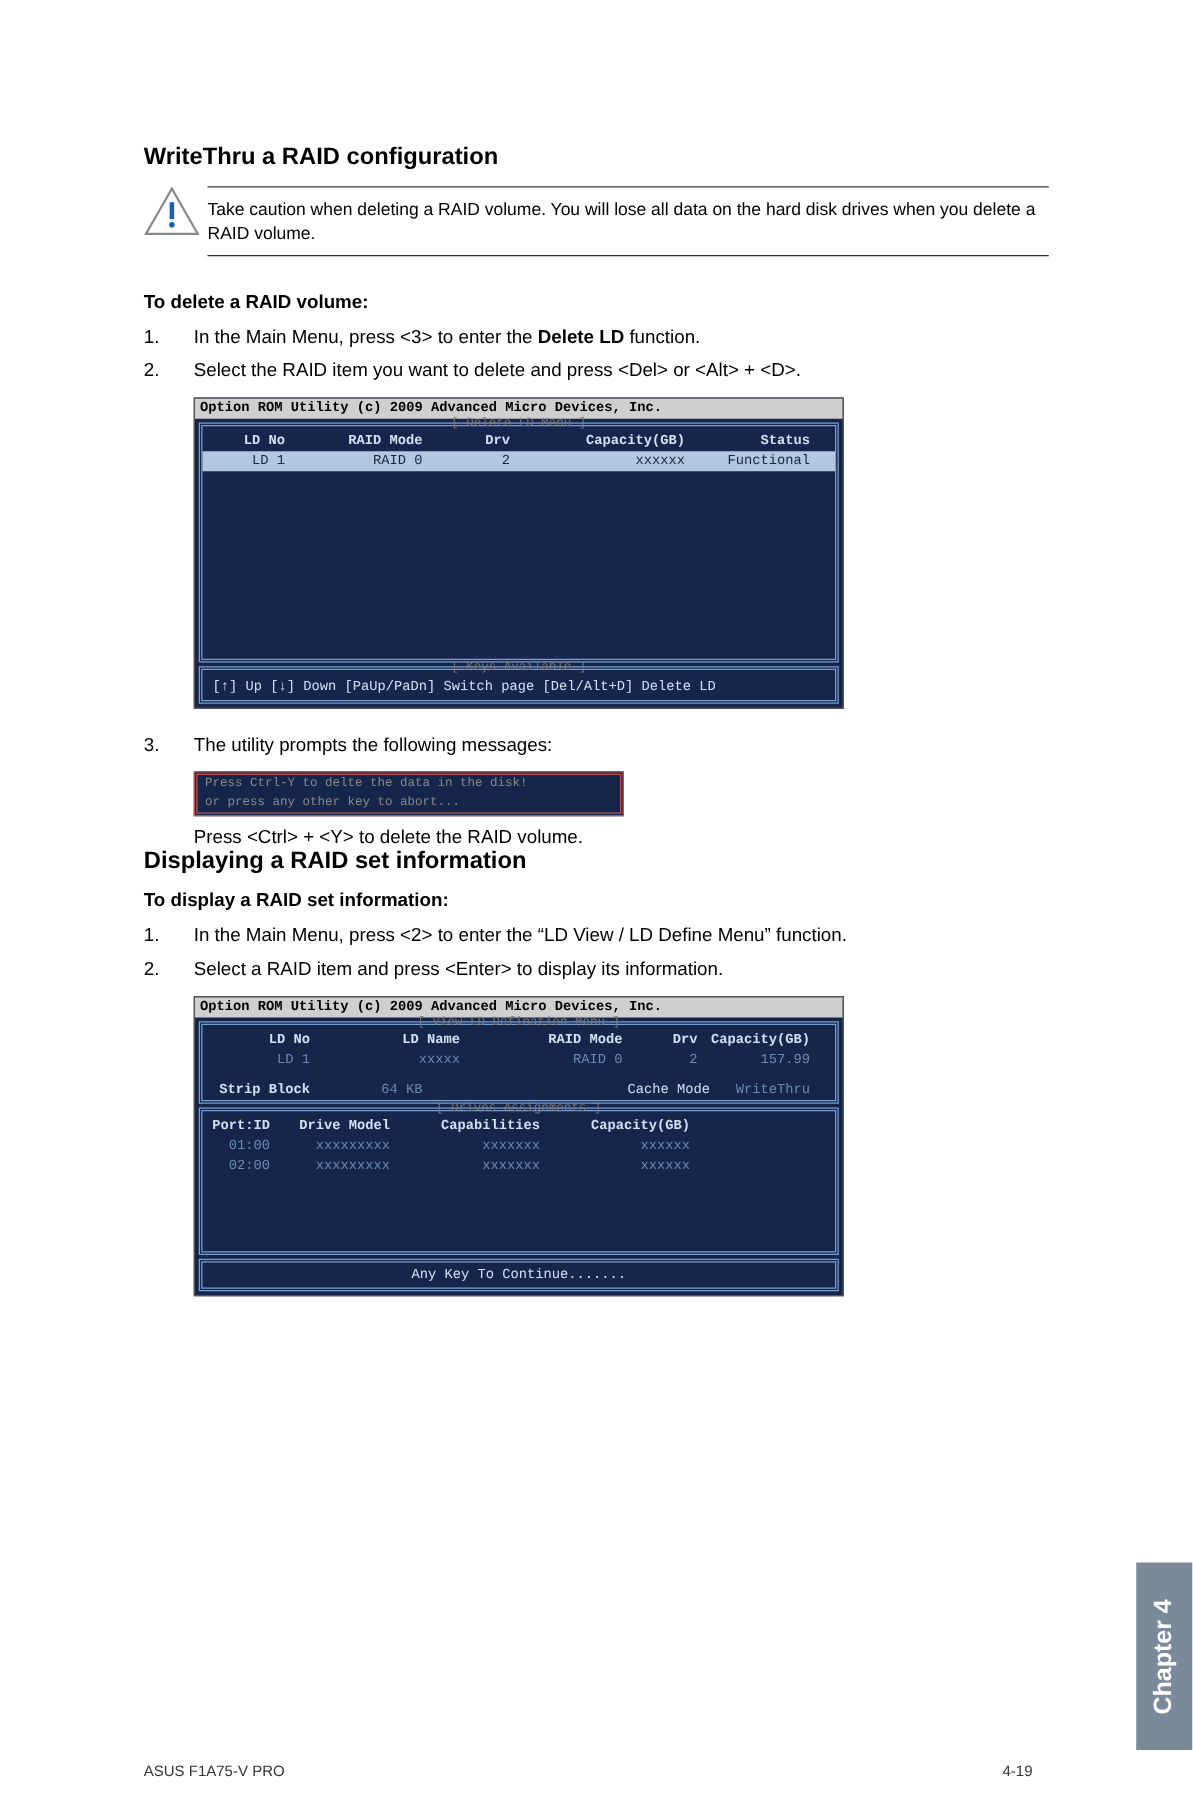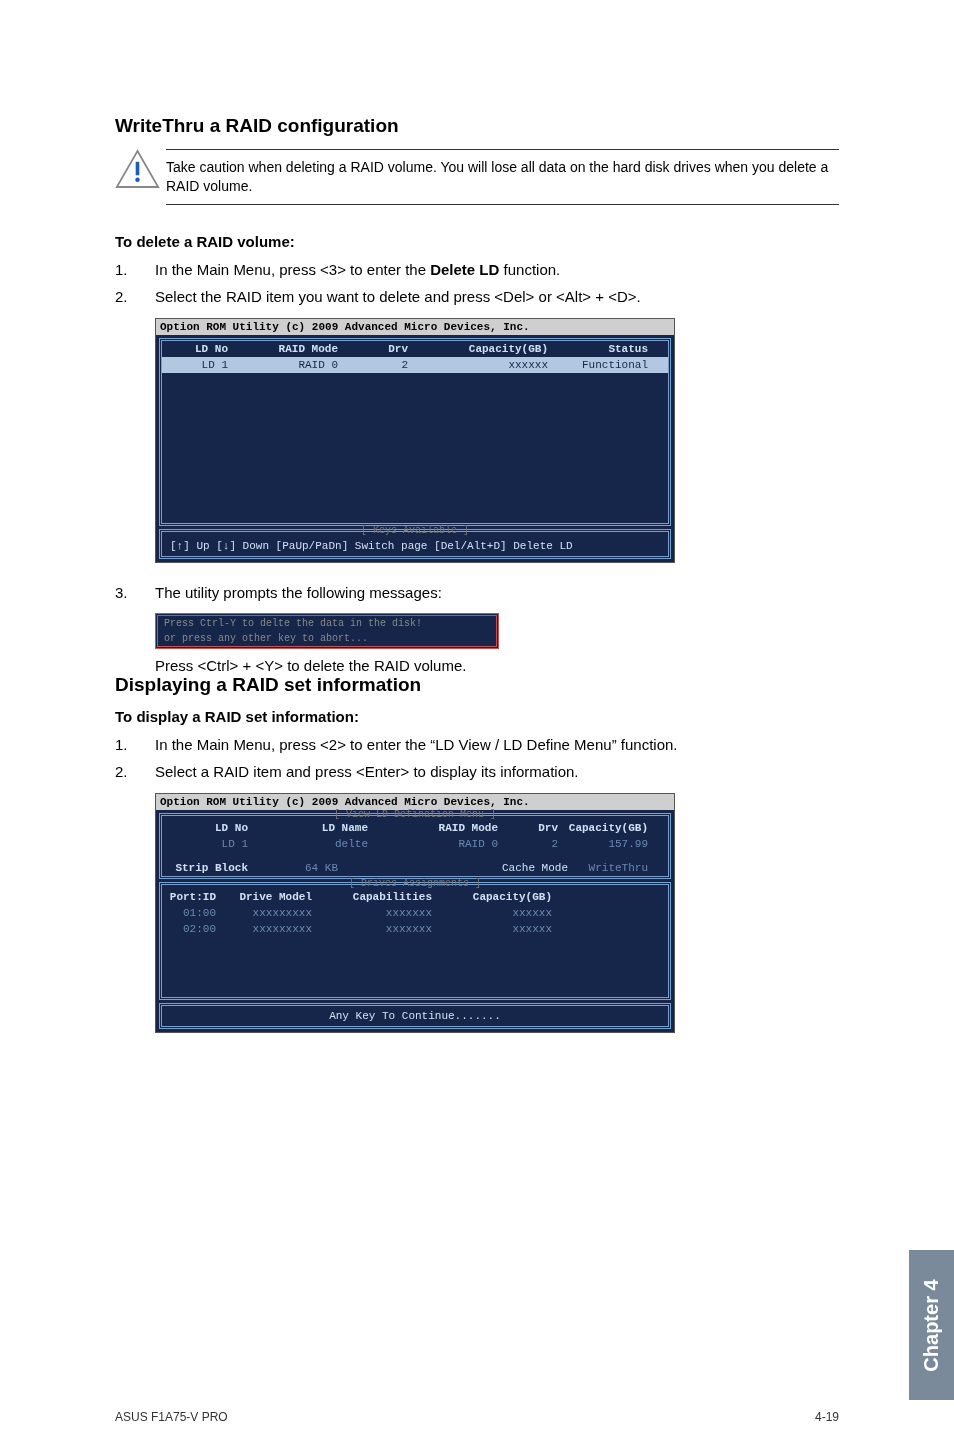--- a/index.html
+++ b/index.html
@@ -25,21 +25,21 @@
   .bios .foot{padding:4px 8px}
   .small-bios{margin:8px 0 8px 40px;width:344px;font-family:Liberation Mono, monospace;font-size:10px;background:#16264a;border:3px double #b55}
   .small-bios .line{color:#888;padding:2px 6px}
   .indent-text{margin-left:40px;font-size:15px;margin-bottom:0}
   .c1{width:60px}.c2{width:110px}.c3{width:70px}.c4{width:140px;text-align:right}.c5{width:100px;text-align:right}
   .d1{width:80px}.d2{width:120px}.d3{width:130px}.d4{width:60px;text-align:right}.d5{width:90px;text-align:right}
   .e1{width:80px}.e2{width:90px}.e3{width:130px}.e4{width:100px}.e5{width:80px}
   .f1{width:48px}.f2{width:96px}.f3{width:120px}.f4{width:120px}
   .side-tab{position:absolute;right:0;top:1250px;width:45px;height:150px;background:#7a8a9a;display:flex;align-items:center;justify-content:center}
   .side-tab span{transform:rotate(-90deg);color:#fff;font-size:20px;font-weight:bold;white-space:nowrap}
-  .footer{position:absolute;top:1410px;left:115px;right:115px;display:flex;justify-content:space-between;font-size:12px;color:#333}
+  .footer{position:absolute;top:1410px;left:115px;right:128px;display:flex;justify-content:space-between;font-size:12px;color:#333}
   body{position:relative;min-height:1438px}
 </style>
 </head>
 <body>
 
 <div class="page">
 
   <h2>WriteThru a RAID configuration</h2>
 
   <div class="notice-block">
@@ -64,20 +64,21 @@
     </li>
     <li>
       <span class="num">2.</span>
       <span class="txt">Select the RAID item you want to delete and press &lt;Del&gt; or &lt;Alt&gt; + &lt;D&gt;.</span>
     </li>
   </ol>
 
   <div class="bios">
     <div class="title">Option ROM Utility (c) 2009 Advanced Micro Devices, Inc.</div>
     <div class="panel">
+      <div class="panel-title">[ Delete LD Menu ]</div>
       <div class="hdr-row" style="color:#cfe0f4;font-weight:bold">
         <span class="c1">LD No</span>
         <span class="c2">RAID Mode</span>
         <span class="c3">Drv</span>
         <span class="c4">Capacity(GB)</span>
         <span class="c5">Status</span>
       </div>
       <div class="row sel">
         <span class="c1">LD  1</span>
         <span class="c2">RAID 0</span>
@@ -127,21 +128,21 @@
       <div class="panel-title">[ View LD Defination Menu ]</div>
       <div class="hdr-row" style="color:#cfe0f4;font-weight:bold">
         <span class="d1">LD No</span>
         <span class="d2">LD Name</span>
         <span class="d3">RAID Mode</span>
         <span class="d4">Drv</span>
         <span class="d5">Capacity(GB)</span>
       </div>
       <div class="row" style="color:#6a89b0">
         <span class="d1">LD  1</span>
-        <span class="d2">delte</span>
+        <span class="d2">xxxxx</span>
         <span class="d3">RAID 0</span>
         <span class="d4">2</span>
         <span class="d5">157.99</span>
       </div>
       <div class="row" style="margin-top:8px">
         <span class="e1" style="color:#cfe0f4;font-weight:bold">Strip Block</span>
         <span class="e2" style="color:#6a89b0">64 KB</span>
         <span class="e3"></span>
         <span class="e4" style="color:#cfe0f4;font-weight:normal">Cache Mode</span>
         <span class="e5" style="color:#6a89b0">WriteThru</span>

